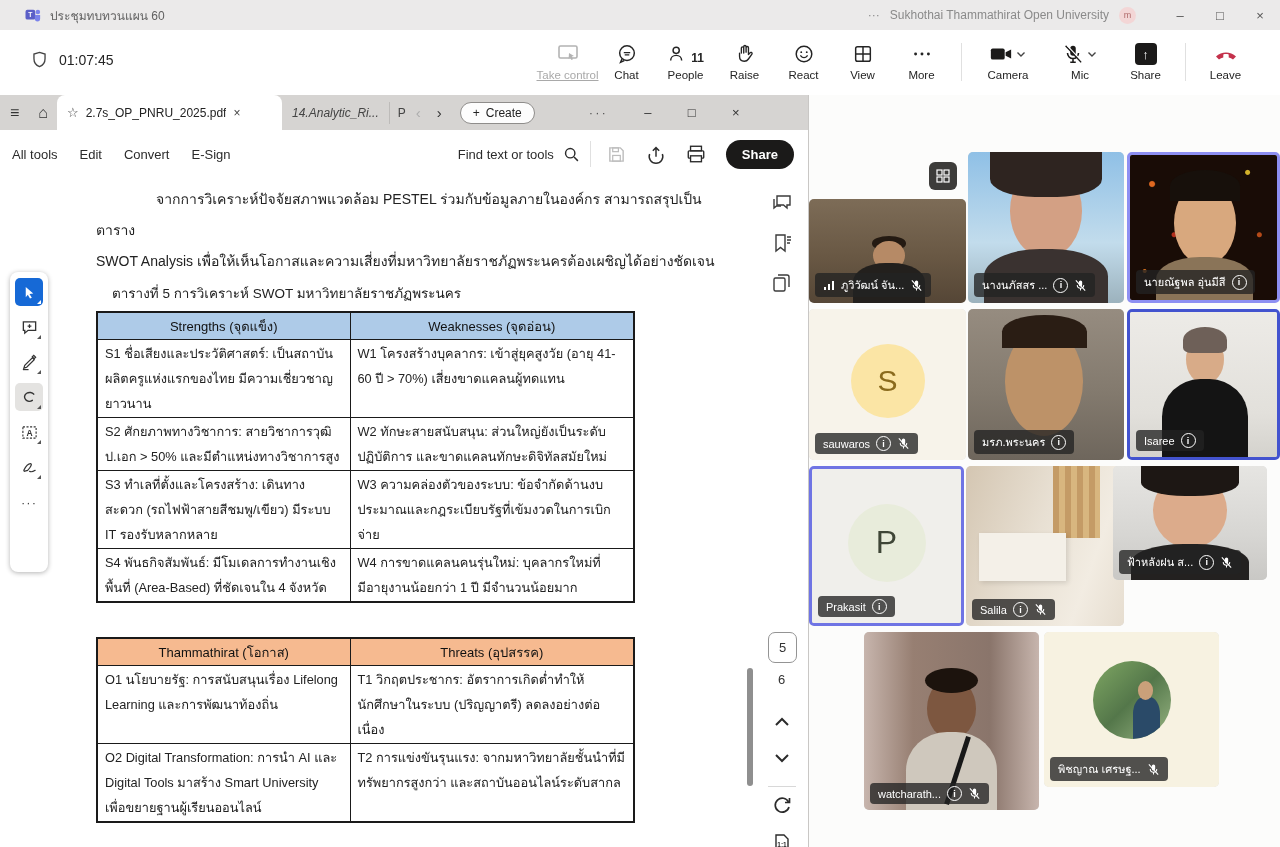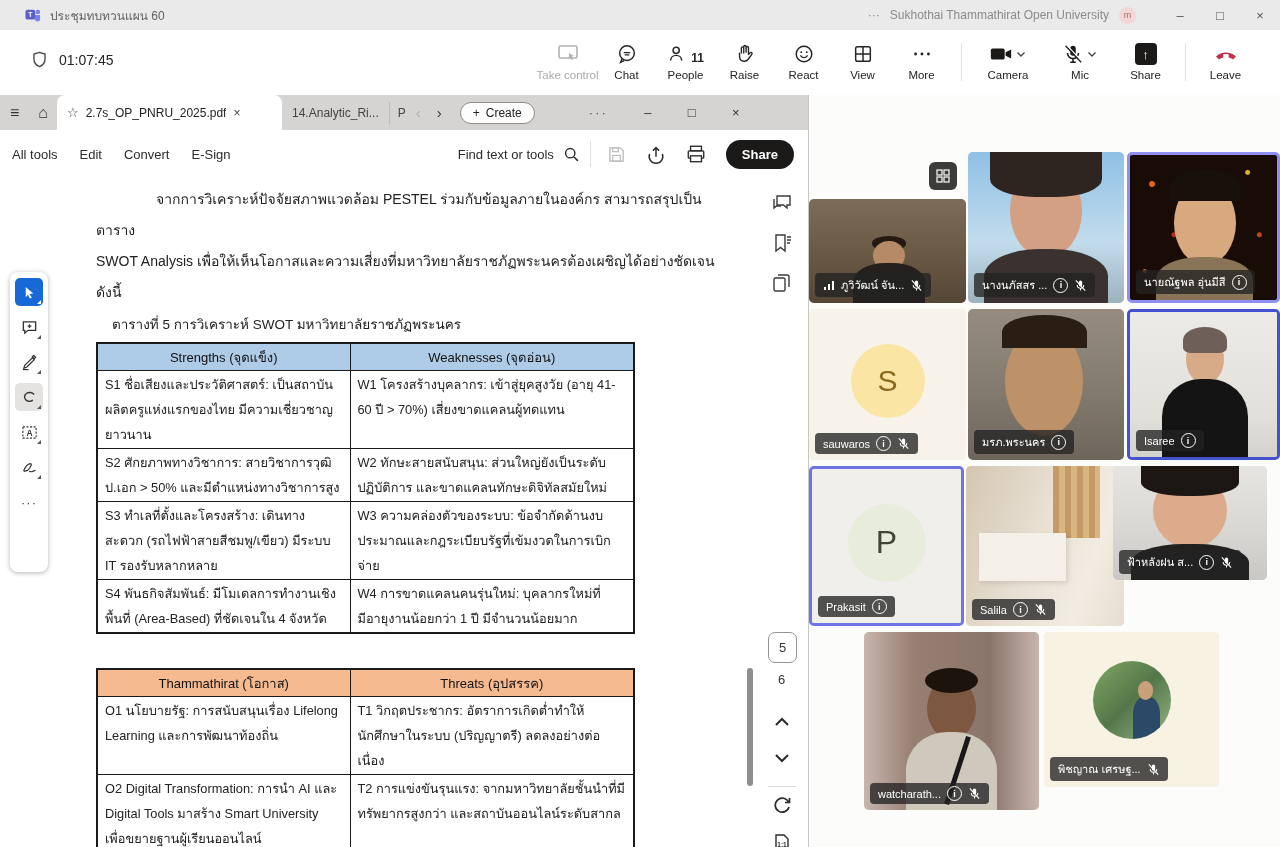--- a/index.html
+++ b/index.html
@@ -16,42 +16,42 @@
   .winbtns{display:flex;margin-left:14px;}
   .winbtn{width:40px;height:30px;display:flex;align-items:center;justify-content:center;color:#555;font-size:13px;}
   
   .ctrlbar{position:absolute;left:0;top:30px;width:1012px;height:65px;background:#fff;
            border-bottom:1px solid #e3e3e3;}
   .timer{position:absolute;left:30px;top:20px;display:flex;align-items:center;gap:10px;
          font-size:14px;color:#242424;}
   .controls{position:absolute;left:538px;top:0;height:64px;display:flex;align-items:center;}
   .ctrl{width:59px;display:flex;flex-direction:column;align-items:center;gap:4px;cursor:pointer;}
   .ctrl .lbl{font-size:11.5px;color:#242424;white-space:nowrap;}
-  .ctrl.disabled .lbl{color:#a9a9a9;}
+  .ctrl.disabled .lbl{color:#a9a9a9;text-decoration:underline;}
   .people-wrap{display:flex;align-items:flex-end;gap:2px;}
   .people-count{font-size:12px;font-weight:bold;color:#242424;}
   .vdiv{width:1px;height:38px;background:#e0e0e0;margin:0 10px;}
   .chev{margin-left:2px;}
   .cam-group{display:flex;align-items:center;}
   .share-sq{width:22px;height:22px;background:#1b1a19;border-radius:4px;display:flex;
             align-items:center;justify-content:center;color:#fff;font-size:13px;font-weight:bold;}
   
   .acrobat{position:absolute;left:0;top:95px;width:808px;height:752px;background:#fff;
            border-right:1px solid #c9c7c5;}
   .tabbar{position:absolute;left:0;top:0;width:100%;height:35px;background:#d6d4d2;
           display:flex;align-items:center;font-size:12px;color:#333;}
   .hamburger{font-size:16px;padding:0 10px;color:#333;}
   .homeico{font-size:16px;padding:0 9px;color:#333;}
   .tab-active{height:35px;background:#fff;border-radius:8px 8px 0 0;display:flex;align-items:center;
               gap:7px;padding:0 10px;width:205px;}
   .tab-active .star{color:#444;font-size:13px;}
   .tab-active .tname{white-space:nowrap;overflow:hidden;font-size:12px;color:#222;}
   .tab-x{color:#444;font-size:12px;}
   .tab-inactive{display:flex;align-items:center;padding:0 10px;height:22px;border-right:1px solid #bdbbb9;
-                color:#444;white-space:nowrap;overflow:hidden;max-width:100px;}
+                color:#444;white-space:nowrap;overflow:hidden;max-width:100px;font-style:italic;}
   .tab-part{padding:0 2px 0 8px;color:#444;}
   .navarrow{font-size:15px;padding:0 8px;}
   .navarrow.dis{color:#adadad;}
   .create-btn{display:flex;align-items:center;gap:6px;border:1px solid #8f8d8b;border-radius:14px;
               padding:3px 12px;margin-left:10px;background:#fdfdfd;font-size:12px;color:#222;}
   .tab-more{margin-left:54px;color:#555;font-size:13px;letter-spacing:2px;}
   .acro-winbtns{display:flex;margin-left:18px;}
   .acro-winbtns .winbtn{width:44px;height:35px;color:#333;}
   
   .toolbar{position:absolute;left:0;top:35px;width:100%;height:48px;background:#fff;
@@ -381,21 +381,20 @@
           <path d="M9 13c1.5 1 3.5.5 6-1" fill="none" stroke="#333" stroke-width="1.3" stroke-linecap="round"></path>
         </svg>
           <span class="corner"></span>
       </div>
       <div class="ltool ltool-dots">···</div>
     </div>
 
     <div class="doccontent">
       <div class="doc-p ind">จากการวิเคราะห์ปัจจัยสภาพแวดล้อม PESTEL ร่วมกับข้อมูลภายในองค์กร สามารถสรุปเป็นตาราง</div>
       <div class="doc-p">SWOT Analysis เพื่อให้เห็นโอกาสและความเสี่ยงที่มหาวิทยาลัยราชภัฏพระนครต้องเผชิญได้อย่างชัดเจน</div>
-      <div class="doc-p">ดังนี้</div>
       <div class="doc-cap">ตารางที่ 5 การวิเคราะห์ SWOT มหาวิทยาลัยราชภัฏพระนคร</div>
 
       <table class="swot">
         <colgroup>
             <col class="c1">
             <col class="c2">
           </colgroup>
         <tbody>
             <tr>
           <th class="hd hd-blue">Strengths (จุดแข็ง)</th>

